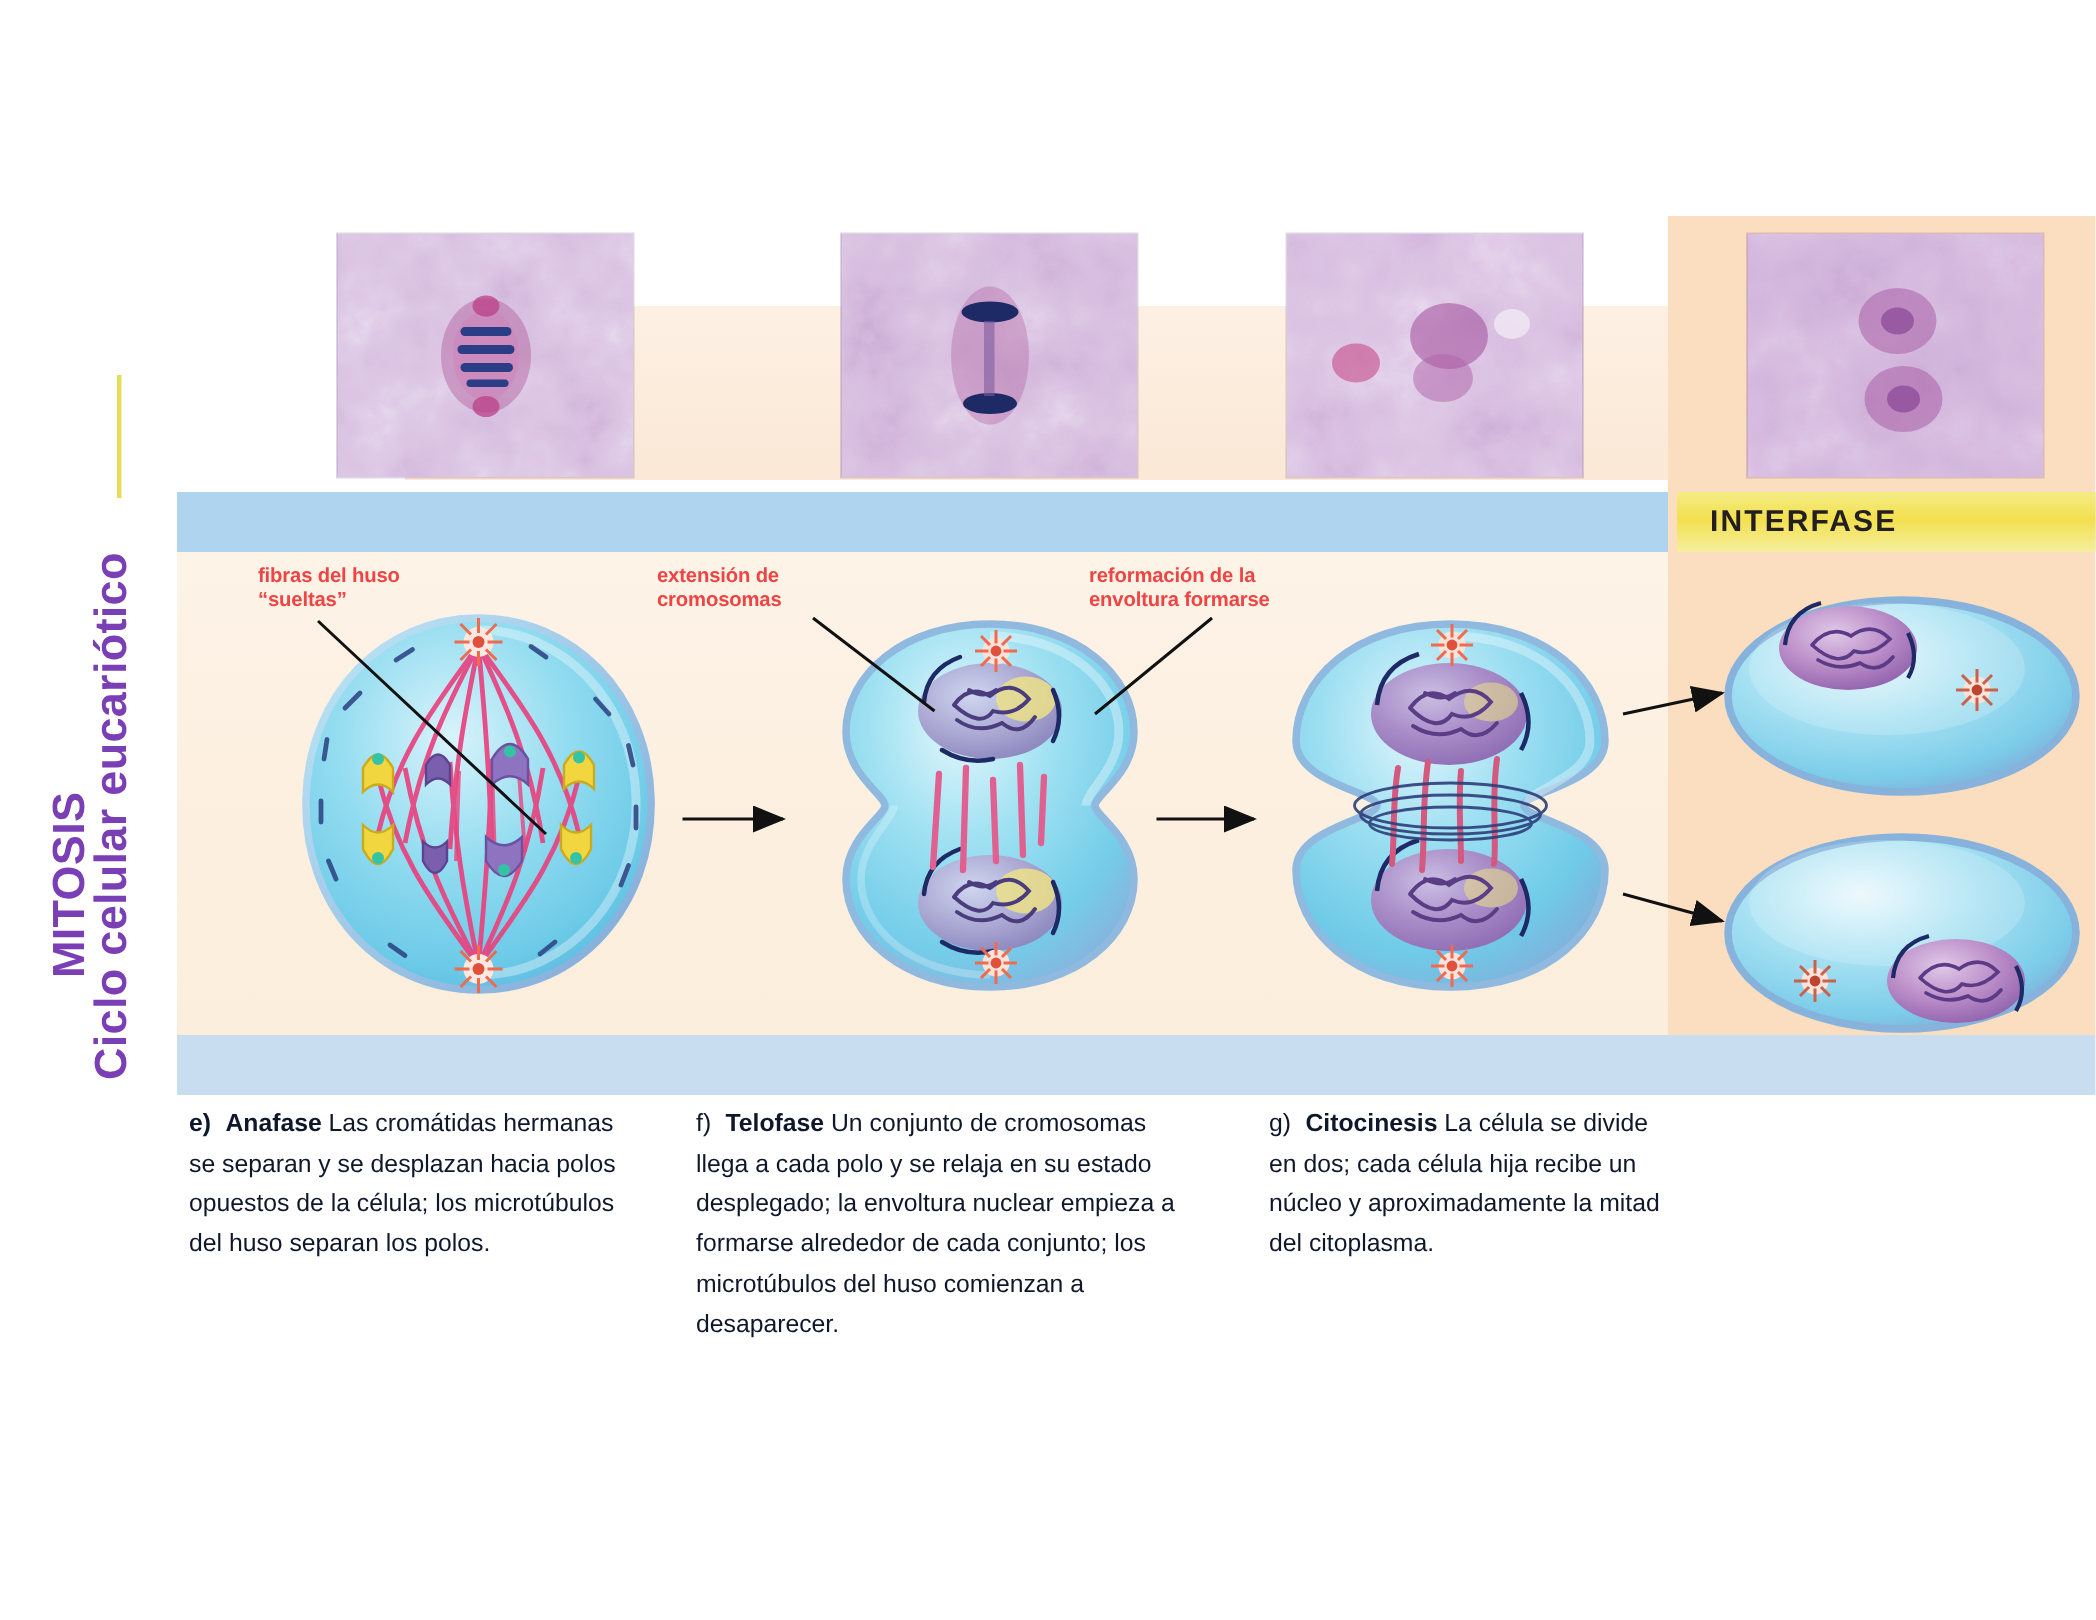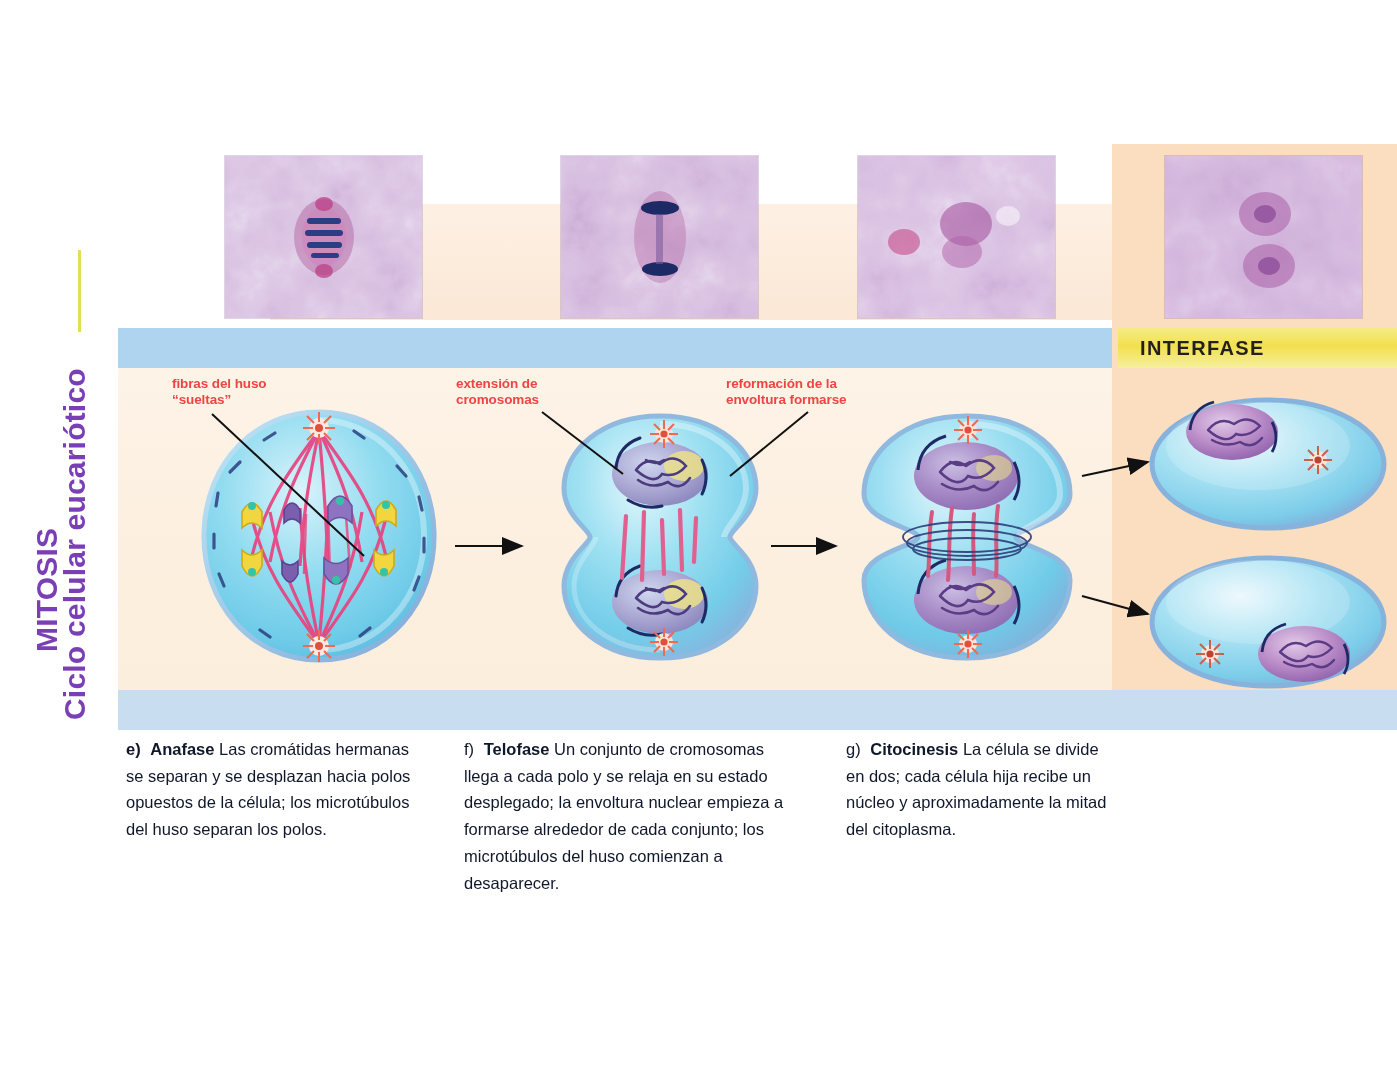--- a/index.html
+++ b/index.html
@@ -195,21 +195,21 @@
         <rect width="197" height="162" filter="url(#gr4)" opacity=".9"></rect>
         <ellipse cx="100" cy="58" rx="26" ry="22" fill="#a95fa6" opacity=".55"></ellipse>
         <ellipse cx="104" cy="110" rx="26" ry="22" fill="#a95fa6" opacity=".55"></ellipse>
         <ellipse cx="100" cy="58" rx="11" ry="9" fill="#7e3c8d" opacity=".6"></ellipse>
         <ellipse cx="104" cy="110" rx="11" ry="9" fill="#7e3c8d" opacity=".6"></ellipse>
       </svg>
     </div>
 
     <div class="anno" style="left:54px;top:232px;">fibras del huso
 “sueltas”</div>
-    <div class="anno" style="left:338px;top:232px;">extensión de
+    <div class="anno" style="left:320px;top:232px;">extensión de
 cromosomas</div>
     <div class="anno" style="left:608px;top:232px;">reformación de la
 envoltura formarse</div>
 
     <div class="cell-stage" style="left:76px;top:262px;">
       <svg width="250" height="262" viewBox="0 0 250 262">
         <defs>
           <radialGradient id="cellA" cx="42%" cy="32%" r="76%">
             <stop offset="0%" stop-color="#d9f3fb"></stop>
             <stop offset="45%" stop-color="#92dcf0"></stop>

